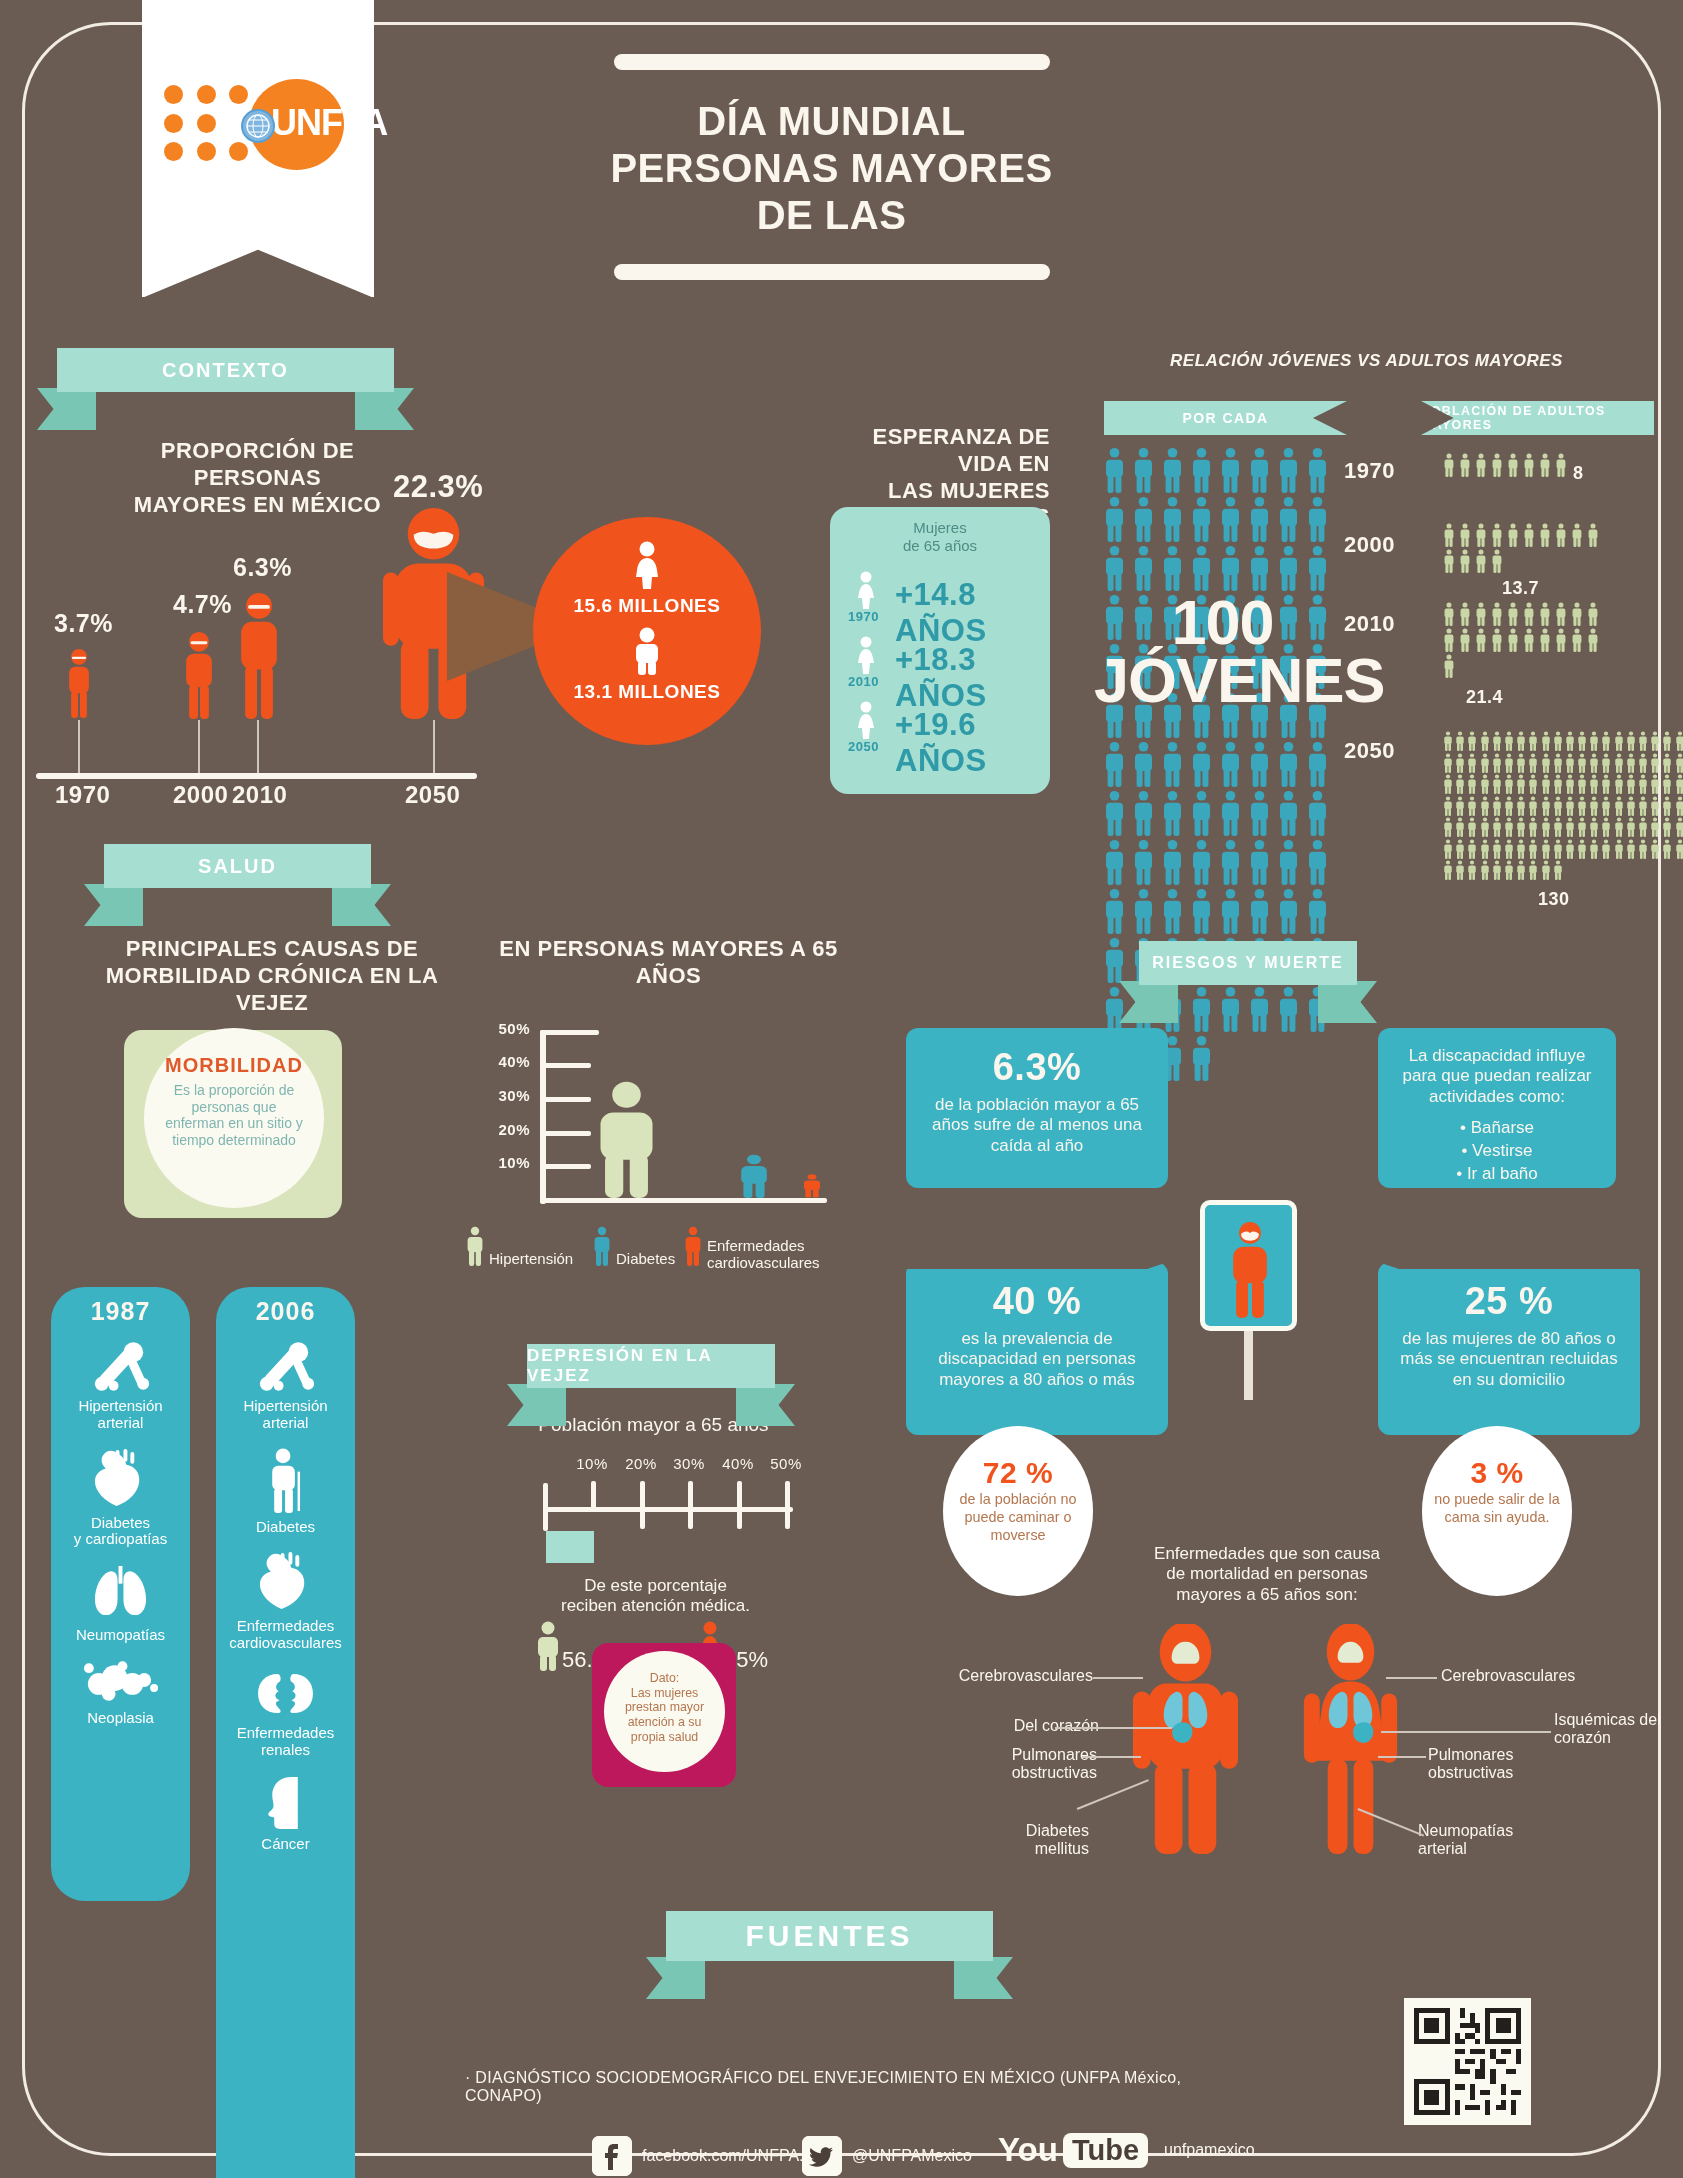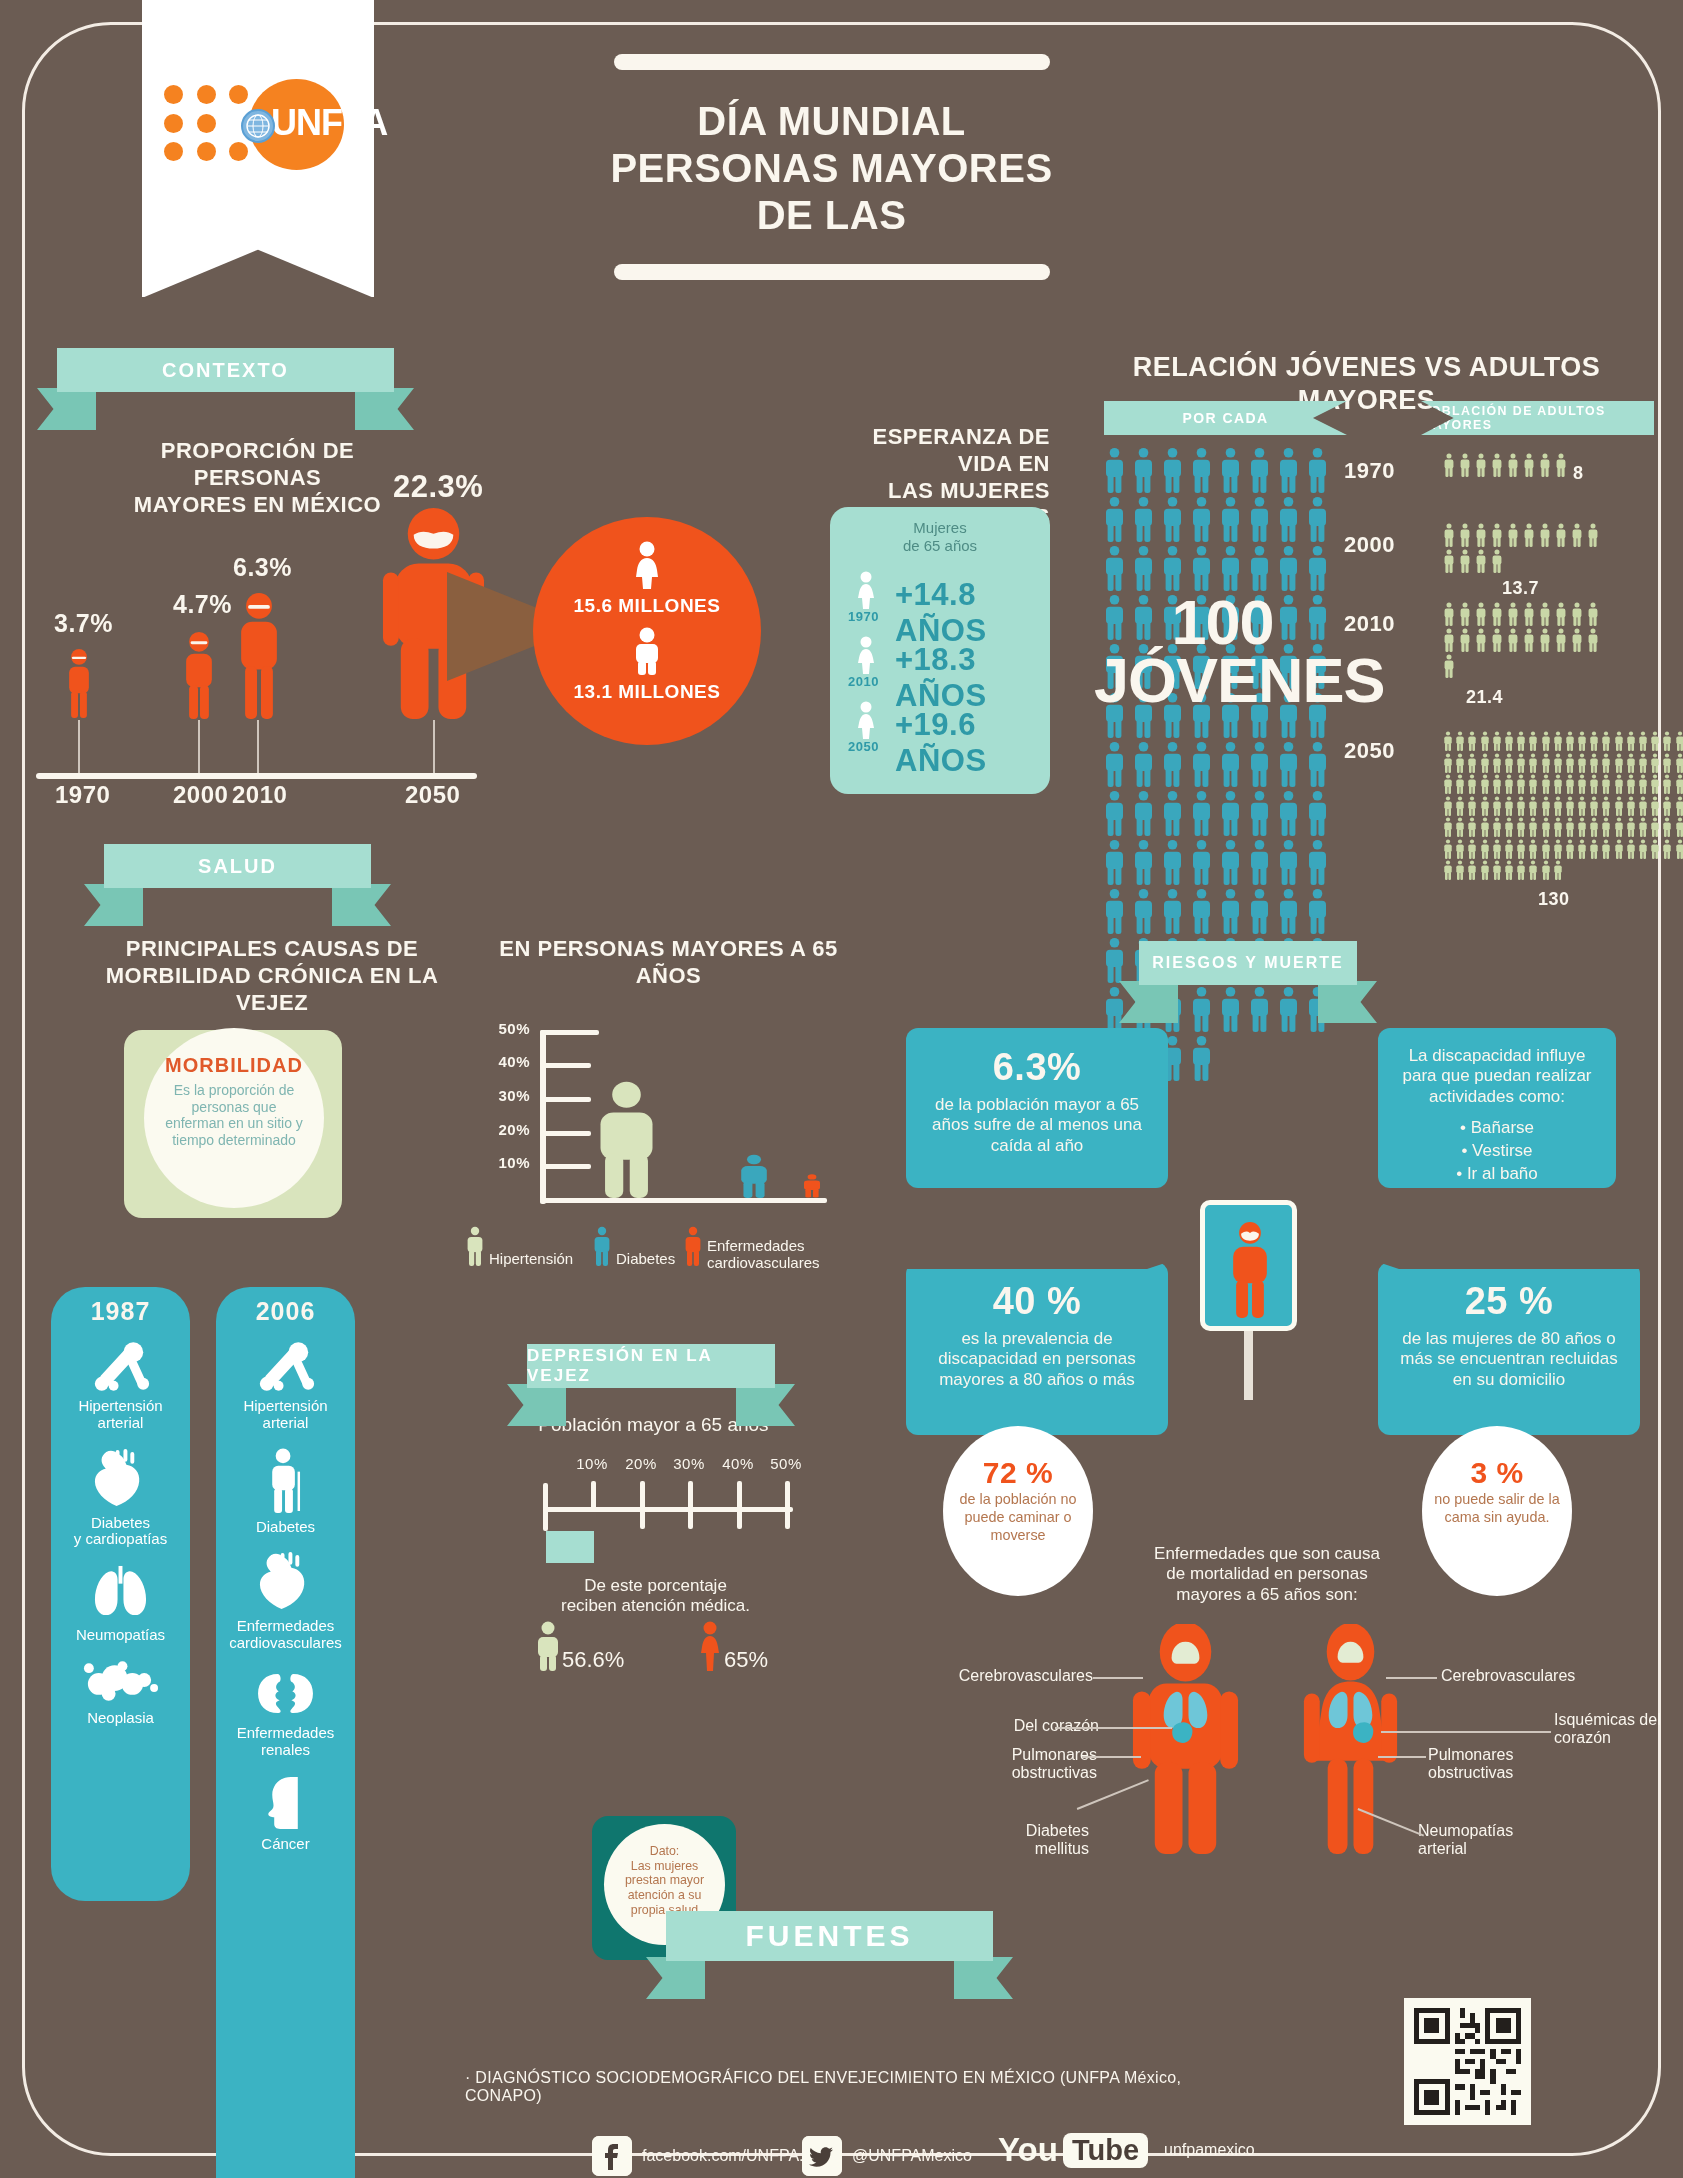--- a/index.html
+++ b/index.html
@@ -119,22 +119,22 @@
   .legend-lbl{ position:absolute; color:#faf6ee; font-size:15px; line-height:1.12;}
   
   .scale-lbl{ position:absolute; color:#faf6ee; font-size:15px;}
   .scale-tick{ position:absolute; width:5px; background:#faf6ee; border-radius:2px;}
   .scale-base{ position:absolute; height:5px; background:#faf6ee; border-radius:2px;}
   .dep-bar{ position:absolute; background:#a6ded1; }
   .dep-text{ position:absolute; color:#faf6ee; font-size:17px; text-align:center; line-height:1.18;}
   .dep-pct{ position:absolute; color:#faf6ee; font-size:22px;}
   
   .dato-card{
-    position:absolute; left:592px; top:1816px; width:144px; height:144px;
-    background:#0f766e; border-radius:16px; z-index:3;
+    position:absolute; left:592px; top:1643px; width:144px; height:144px;
+    background:#be185d; border-radius:16px; z-index:3;
   }
   .dato-circle{
     position:absolute; left:12px; top:8px; width:121px; height:121px; border-radius:50%;
     background:#fbfaf0; text-align:center; padding-top:20px;
     color:#b4764f; font-size:12.4px; line-height:1.18;
   }
   
   .risk{
     position:absolute; background:#3bb3c3; color:#faf6ee; text-align:center; z-index:3;
     border-radius:12px; padding:18px 14px;
@@ -333,21 +333,21 @@
             <circle cx="12" cy="6" r="5.5" fill="#fff"></circle>
             <path d="M12 13c-4 0-6 4-7 9l-1 5h4l1 11h6l1-11h4l-1-5c-1-5-3-9-7-9z" fill="#fff"></path>
           </svg>
       </span>
       <span class="life-val cond">+19.6 AÑOS</span>
       <span class="life-year cond">2050</span>
     </div>
   </div>
 </div>
 
-<div class="sect-title cond" style="left:1129px; top:351px; width:475px; font-size:27px;">RELACIÓN JÓVENES VS ADULTOS MAYORES</div>
+<div class="sect-title cond" style="left:1129px; top:351px; width:475px; font-size:17px;font-style:italic;">RELACIÓN JÓVENES VS ADULTOS MAYORES</div>
 
 <div class="abanner cond" style="left:1104px; top:401px; width:243px; clip-path:polygon(0 0,100% 0,86% 50%,100% 100%,0 100%);">POR CADA</div>
 <div class="abanner cond" style="left:1421px; top:401px; width:233px; clip-path:polygon(0 0,100% 0,100% 100%,0 100%,14% 50%); font-size:12.4px;">POBLACIÓN DE ADULTOS MAYORES</div>
 
 <div class="picto-wrap" id="blue-grid" style="left:1103px; top:447px;">
     <div class="picto-row" style="margin-bottom:3px">
       <span class="pg" style="margin-right:6px">
         <svg width="23" height="46" viewBox="0 0 20 40" style="display:block">
           <circle cx="10" cy="5" r="4.2" fill="#3aa7bd"></circle>
           <rect x="2.6" y="11" width="14.8" height="15" rx="3.5" fill="#3aa7bd"></rect>

